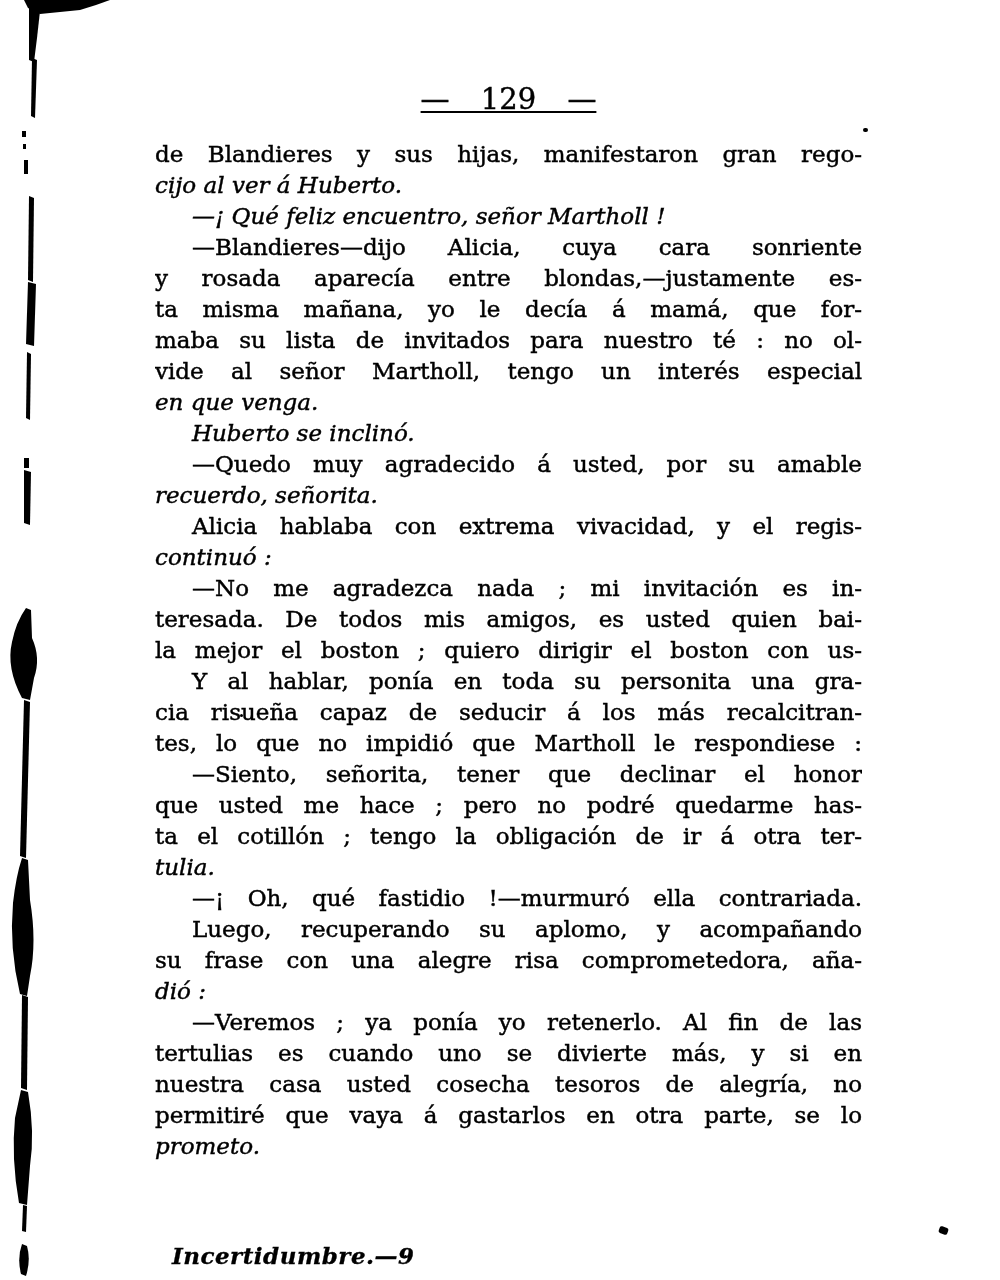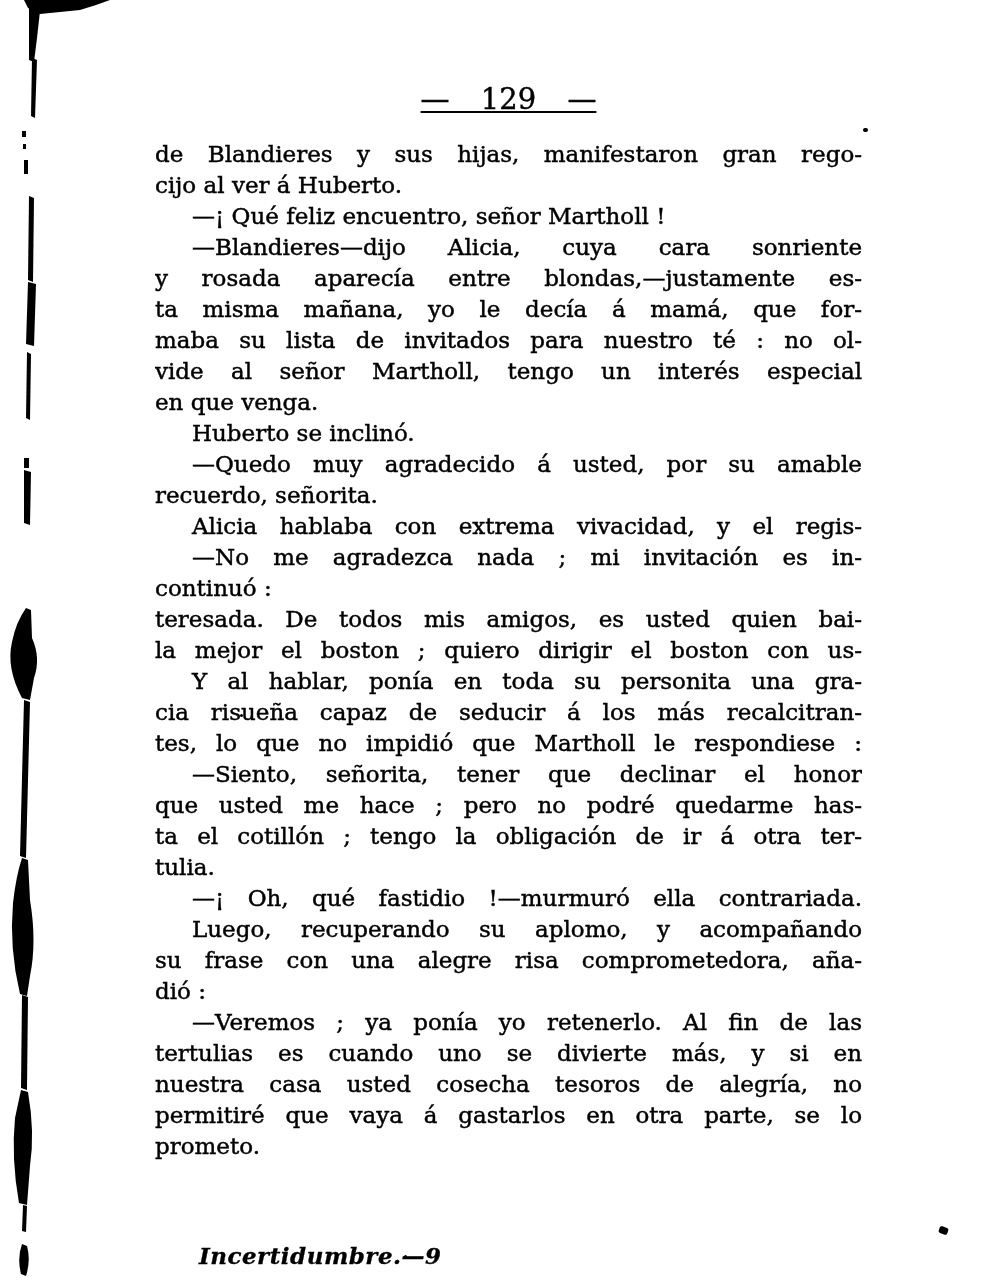--- a/index.html
+++ b/index.html
@@ -16,23 +16,23 @@
   .body-text{
     position:absolute;top:139px;left:155px;width:707px;
     font-size:23px;
     -webkit-text-stroke:0.45px #000;
   }
   .line{
     height:31px;line-height:31px;overflow:hidden;
     text-align:justify;text-align-last:justify;
   }
   .indent{text-indent:37px;}
-  .end{text-align-last:left;}
+  .end{text-align-last:left;font-style:italic;}
   .footer-sig{
-    position:absolute;top:1242px;left:199px;
+    position:absolute;top:1242px;left:172px;
     font-size:23px;font-style:italic;font-weight:bold;
     letter-spacing:0.5px;
     -webkit-text-stroke:0.3px #000;
   }
   .artifact-svg{position:absolute;top:0;left:0;}
   .speck{position:absolute;background:#000;}
   .speck-1{left:863px;top:128px;width:5px;height:4px;border-radius:2px;}
   .speck-2{left:939px;top:1227px;width:9px;height:7px;border-radius:2px;transform:rotate(20deg);}
   .speck-3{left:404px;top:1255px;width:3px;height:3px;border-radius:50%;}
   .speck-4{left:240px;top:714px;width:3px;height:3px;border-radius:50%;}
@@ -75,22 +75,22 @@
   <div class="line indent">—Blandieres—dijo Alicia, cuya cara sonriente</div>
   <div class="line">y rosada aparecía entre blondas,—justamente es-</div>
   <div class="line">ta misma mañana, yo le decía á mamá, que for-</div>
   <div class="line">maba su lista de invitados para nuestro té : no ol-</div>
   <div class="line">vide al señor Martholl, tengo un interés especial</div>
   <div class="line end">en que venga.</div>
   <div class="line indent end">Huberto se inclinó.</div>
   <div class="line indent">—Quedo muy agradecido á usted, por su amable</div>
   <div class="line end">recuerdo, señorita.</div>
   <div class="line indent">Alicia hablaba con extrema vivacidad, y el regis-</div>
+  <div class="line end">continuó :</div>
   <div class="line indent">—No me agradezca nada ; mi invitación es in-</div>
-  <div class="line end">continuó :</div>
   <div class="line">teresada. De todos mis amigos, es usted quien bai-</div>
   <div class="line">la mejor el boston ; quiero dirigir el boston con us-</div>
   <div class="line indent">Y al hablar, ponía en toda su personita una gra-</div>
   <div class="line">cia risueña capaz de seducir á los más recalcitran-</div>
   <div class="line">tes, lo que no impidió que Martholl le respondiese :</div>
   <div class="line indent">—Siento, señorita, tener que declinar el honor</div>
   <div class="line">que usted me hace ; pero no podré quedarme has-</div>
   <div class="line">ta el cotillón ; tengo la obligación de ir á otra ter-</div>
   <div class="line end">tulia.</div>
   <div class="line indent">—¡ Oh, qué fastidio !—murmuró ella contrariada.</div>

